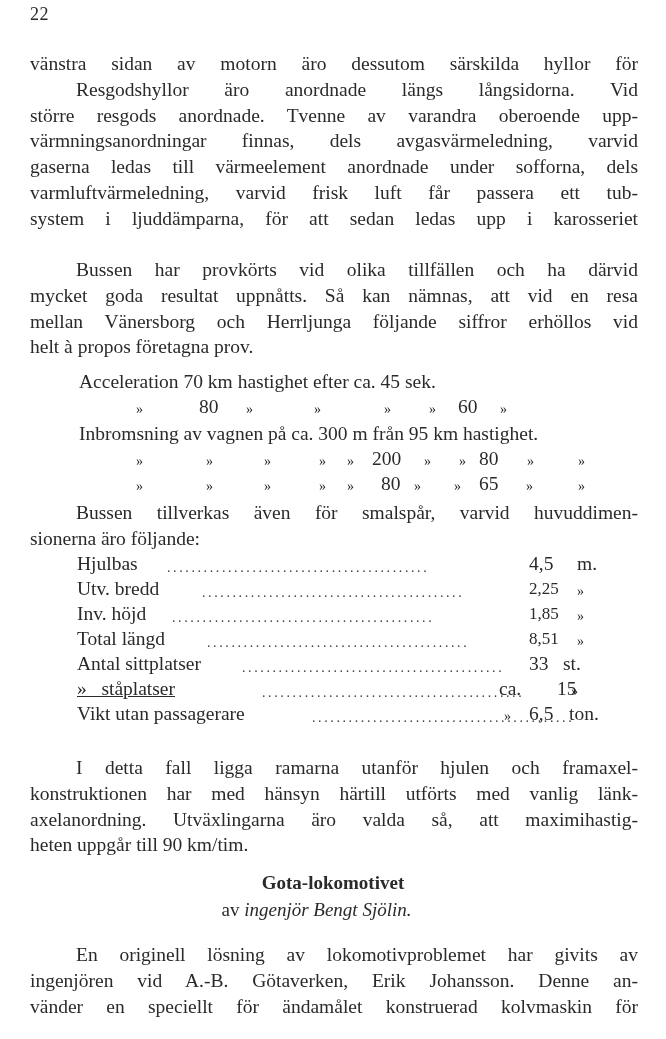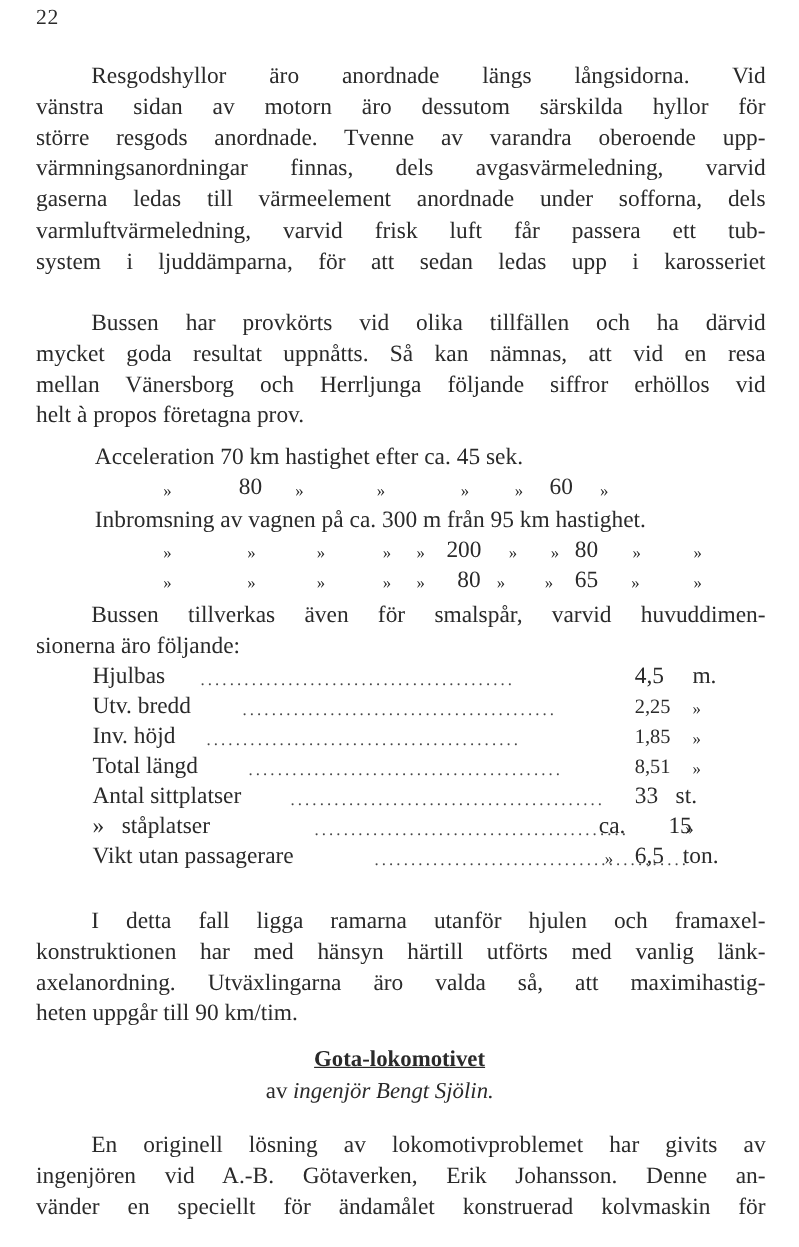--- a/index.html
+++ b/index.html
@@ -68,41 +68,40 @@
     .spec .val { position: absolute; }
     #p4 { top: 755px; }
     .heading {
       position: absolute;
       left: 0;
       width: 666px;
       text-align: center;
       font-weight: bold;
       font-size: 19px;
       top: 872px;
-      text-decoration: underline;
     }
     .byline {
       position: absolute;
       left: 0;
       width: 633px;
       text-align: center;
       font-size: 19px;
       top: 899px;
     }
     .byline i { font-style: italic; }
     #p5 { top: 942px; }
   </style>
 </head>
 <body>
 
 <div class="page-number">22</div>
 
 <div id="p1" class="text">
+  <span class="line">vänstra sidan av motorn äro dessutom särskilda hyllor för</span>
   <span class="line indent">Resgodshyllor äro anordnade längs långsidorna. Vid</span>
-  <span class="line">vänstra sidan av motorn äro dessutom särskilda hyllor för</span>
   <span class="line">större resgods anordnade. Tvenne av varandra oberoende upp-</span>
   <span class="line">värmningsanordningar finnas, dels avgasvärmeledning, varvid</span>
   <span class="line">gaserna ledas till värmeelement anordnade under sofforna, dels</span>
   <span class="line">varmluftvärmeledning, varvid frisk luft får passera ett tub-</span>
   <span class="line">system i ljuddämparna, för att sedan ledas upp i karosseriet</span>
 </div>
 
 <div id="p2" class="text">
   <span class="line indent">Bussen har provkörts vid olika tillfällen och ha därvid</span>
   <span class="line">mycket goda resultat uppnåtts. Så kan nämnas, att vid en resa</span>
@@ -181,21 +180,21 @@
     <span class="val" style="left:452px; font-size:17px;">8,51</span>
     <span class="val" style="left:500px; font-size:14px; top:3px;">»</span>
   </div>
   <div class="spec" style="top:651px; height:25px;">
     <span class="lbl">Antal sittplatser</span>
     <span class="dots" style="left:165px; right:100px; top:4px;">...........................................</span>
     <span class="val" style="left:452px;">33</span>
     <span class="val" style="left:486px;">st.</span>
   </div>
   <div class="spec" style="top:676px; height:25px;">
-    <span class="lbl" style="left:0; white-space:pre;">»   ståplatser</span>
+    <span class="lbl" style="left:0; white-space:pre;text-decoration:underline;">»   ståplatser</span>
     <span class="dots" style="left:185px; right:120px; top:4px;">...........................................</span>
     <span class="val" style="left:422px;">ca.</span>
     <span class="val" style="left:454px;margin-left:26px;">15</span>
     <span class="val" style="left:494px; font-size:14px; top:3px;">»</span>
   </div>
   <div class="spec" style="top:701px; height:25px;">
     <span class="lbl">Vikt utan passagerare</span>
     <span class="dots" style="left:235px; right:100px; top:4px;">...........................................</span>
     <span class="val" style="left:427px; font-size:14px; top:3px;">»</span>
     <span class="val" style="left:452px;">6,5</span>

